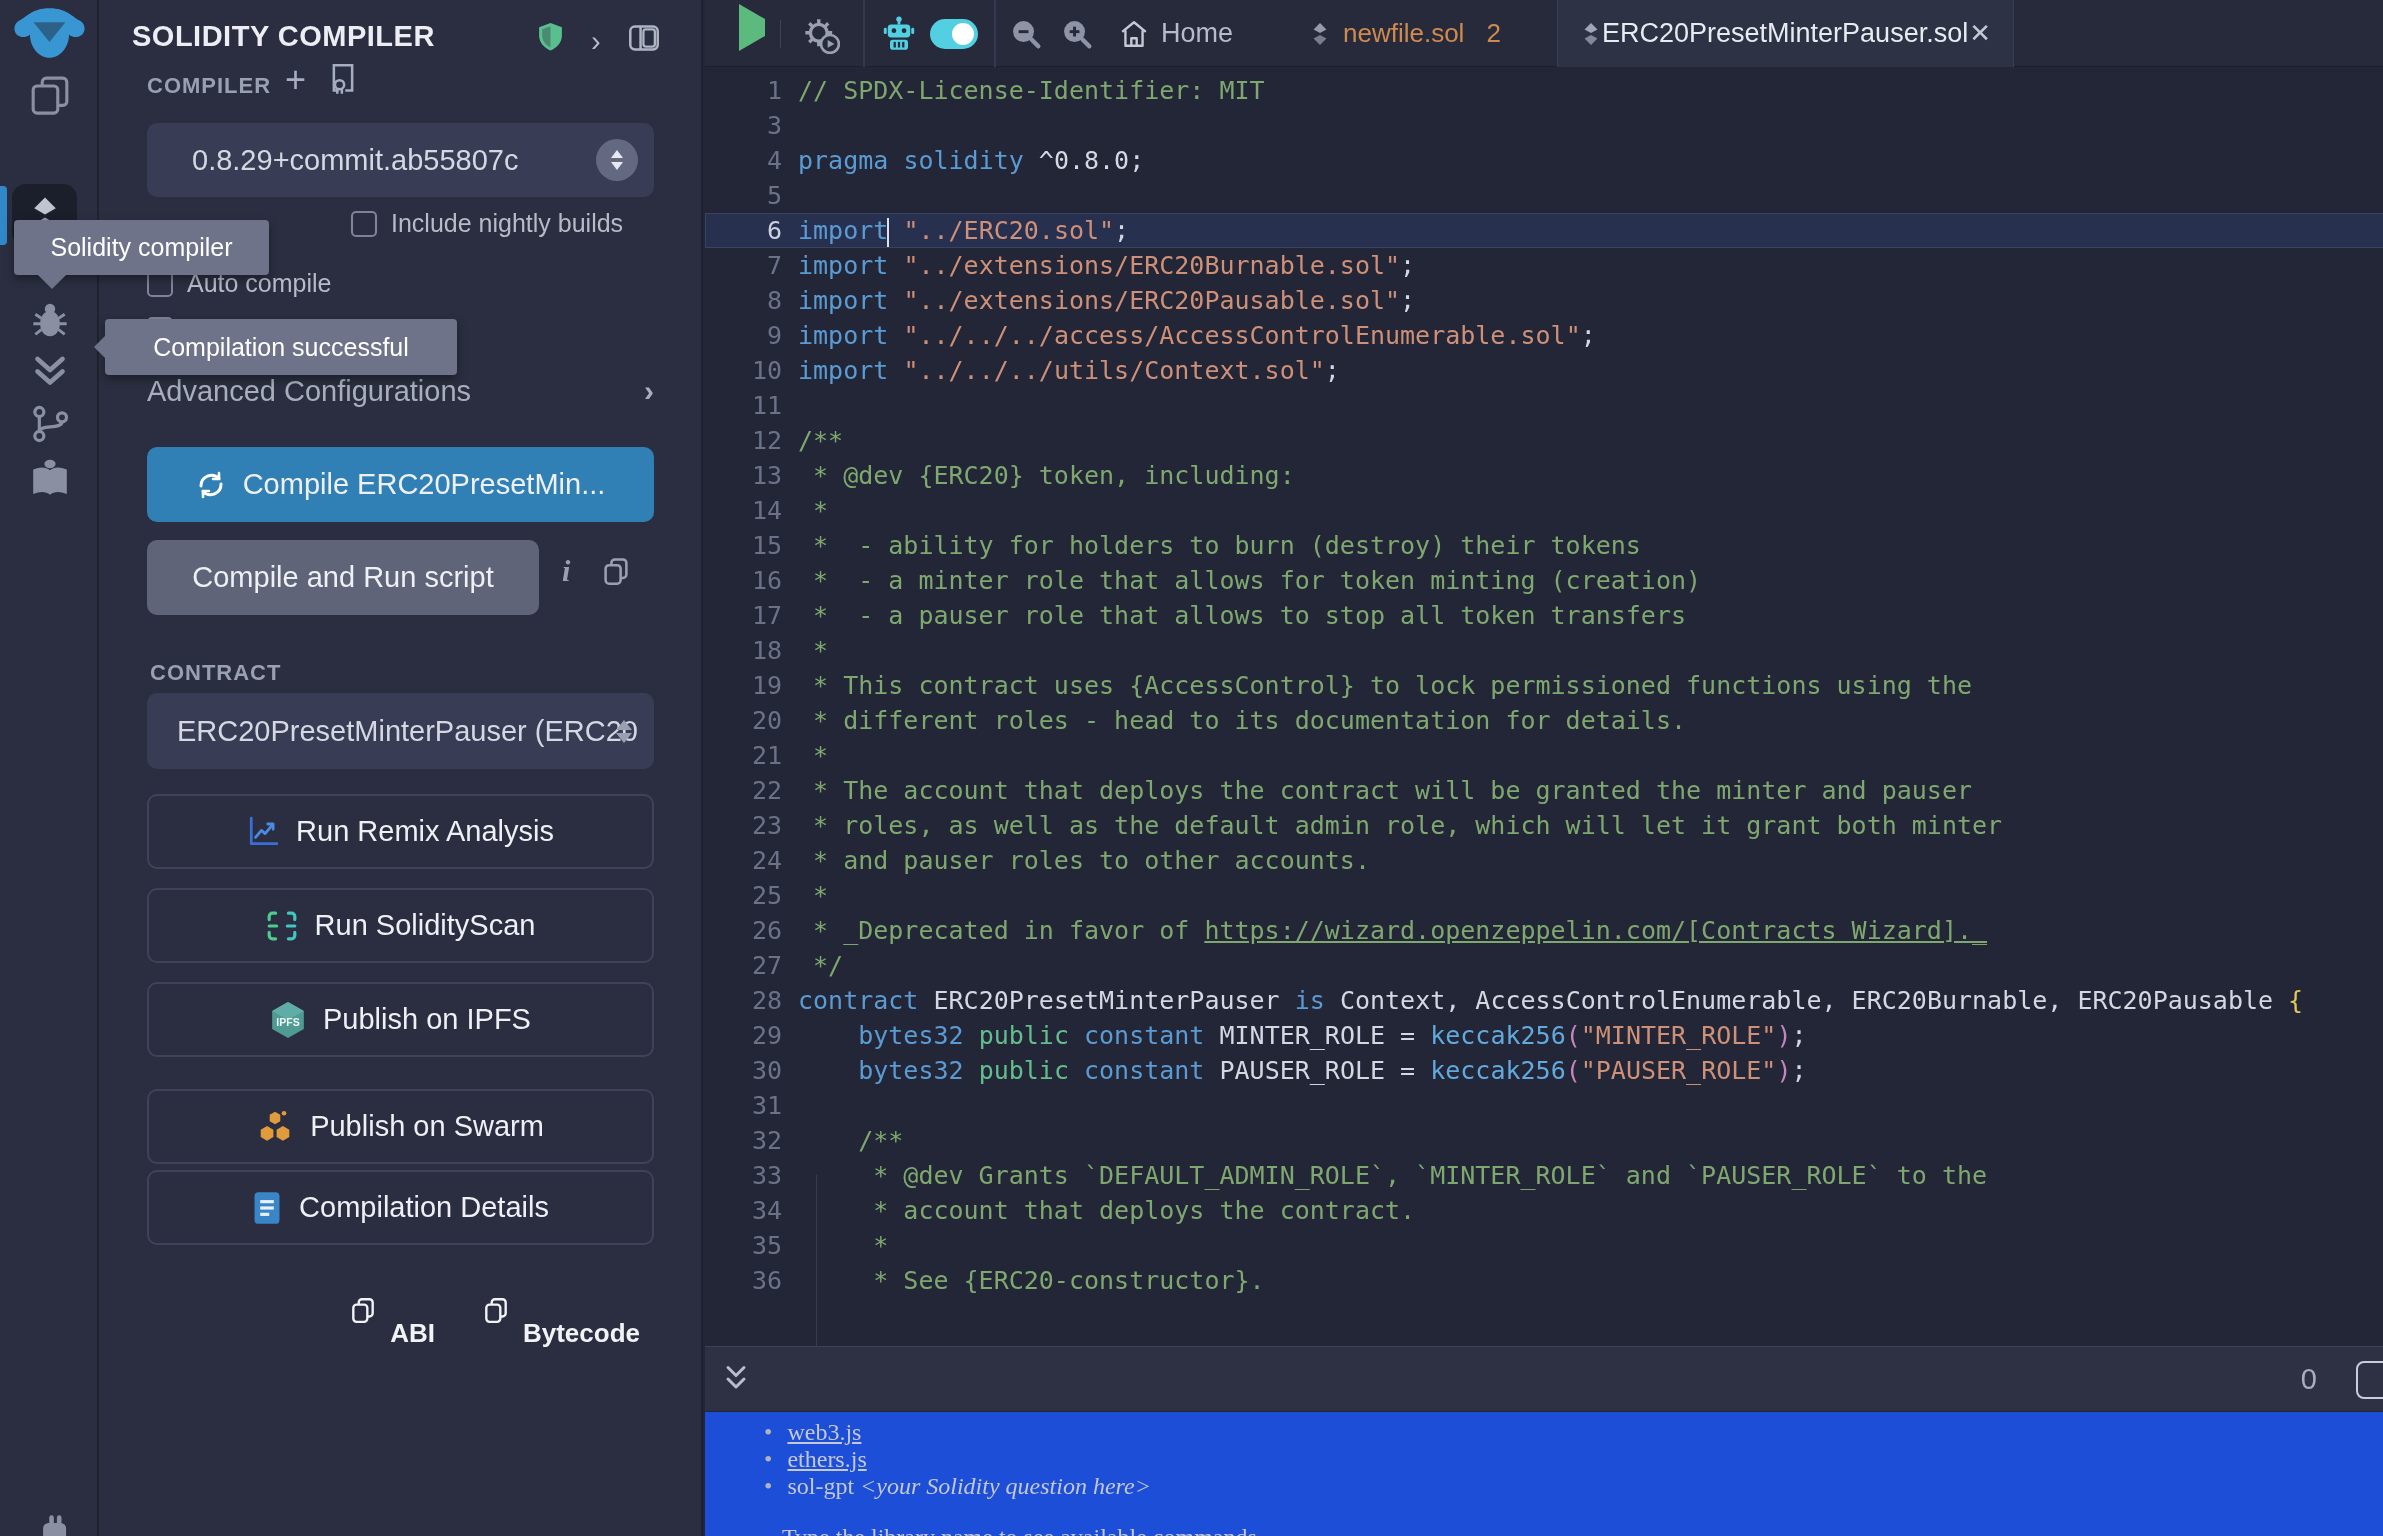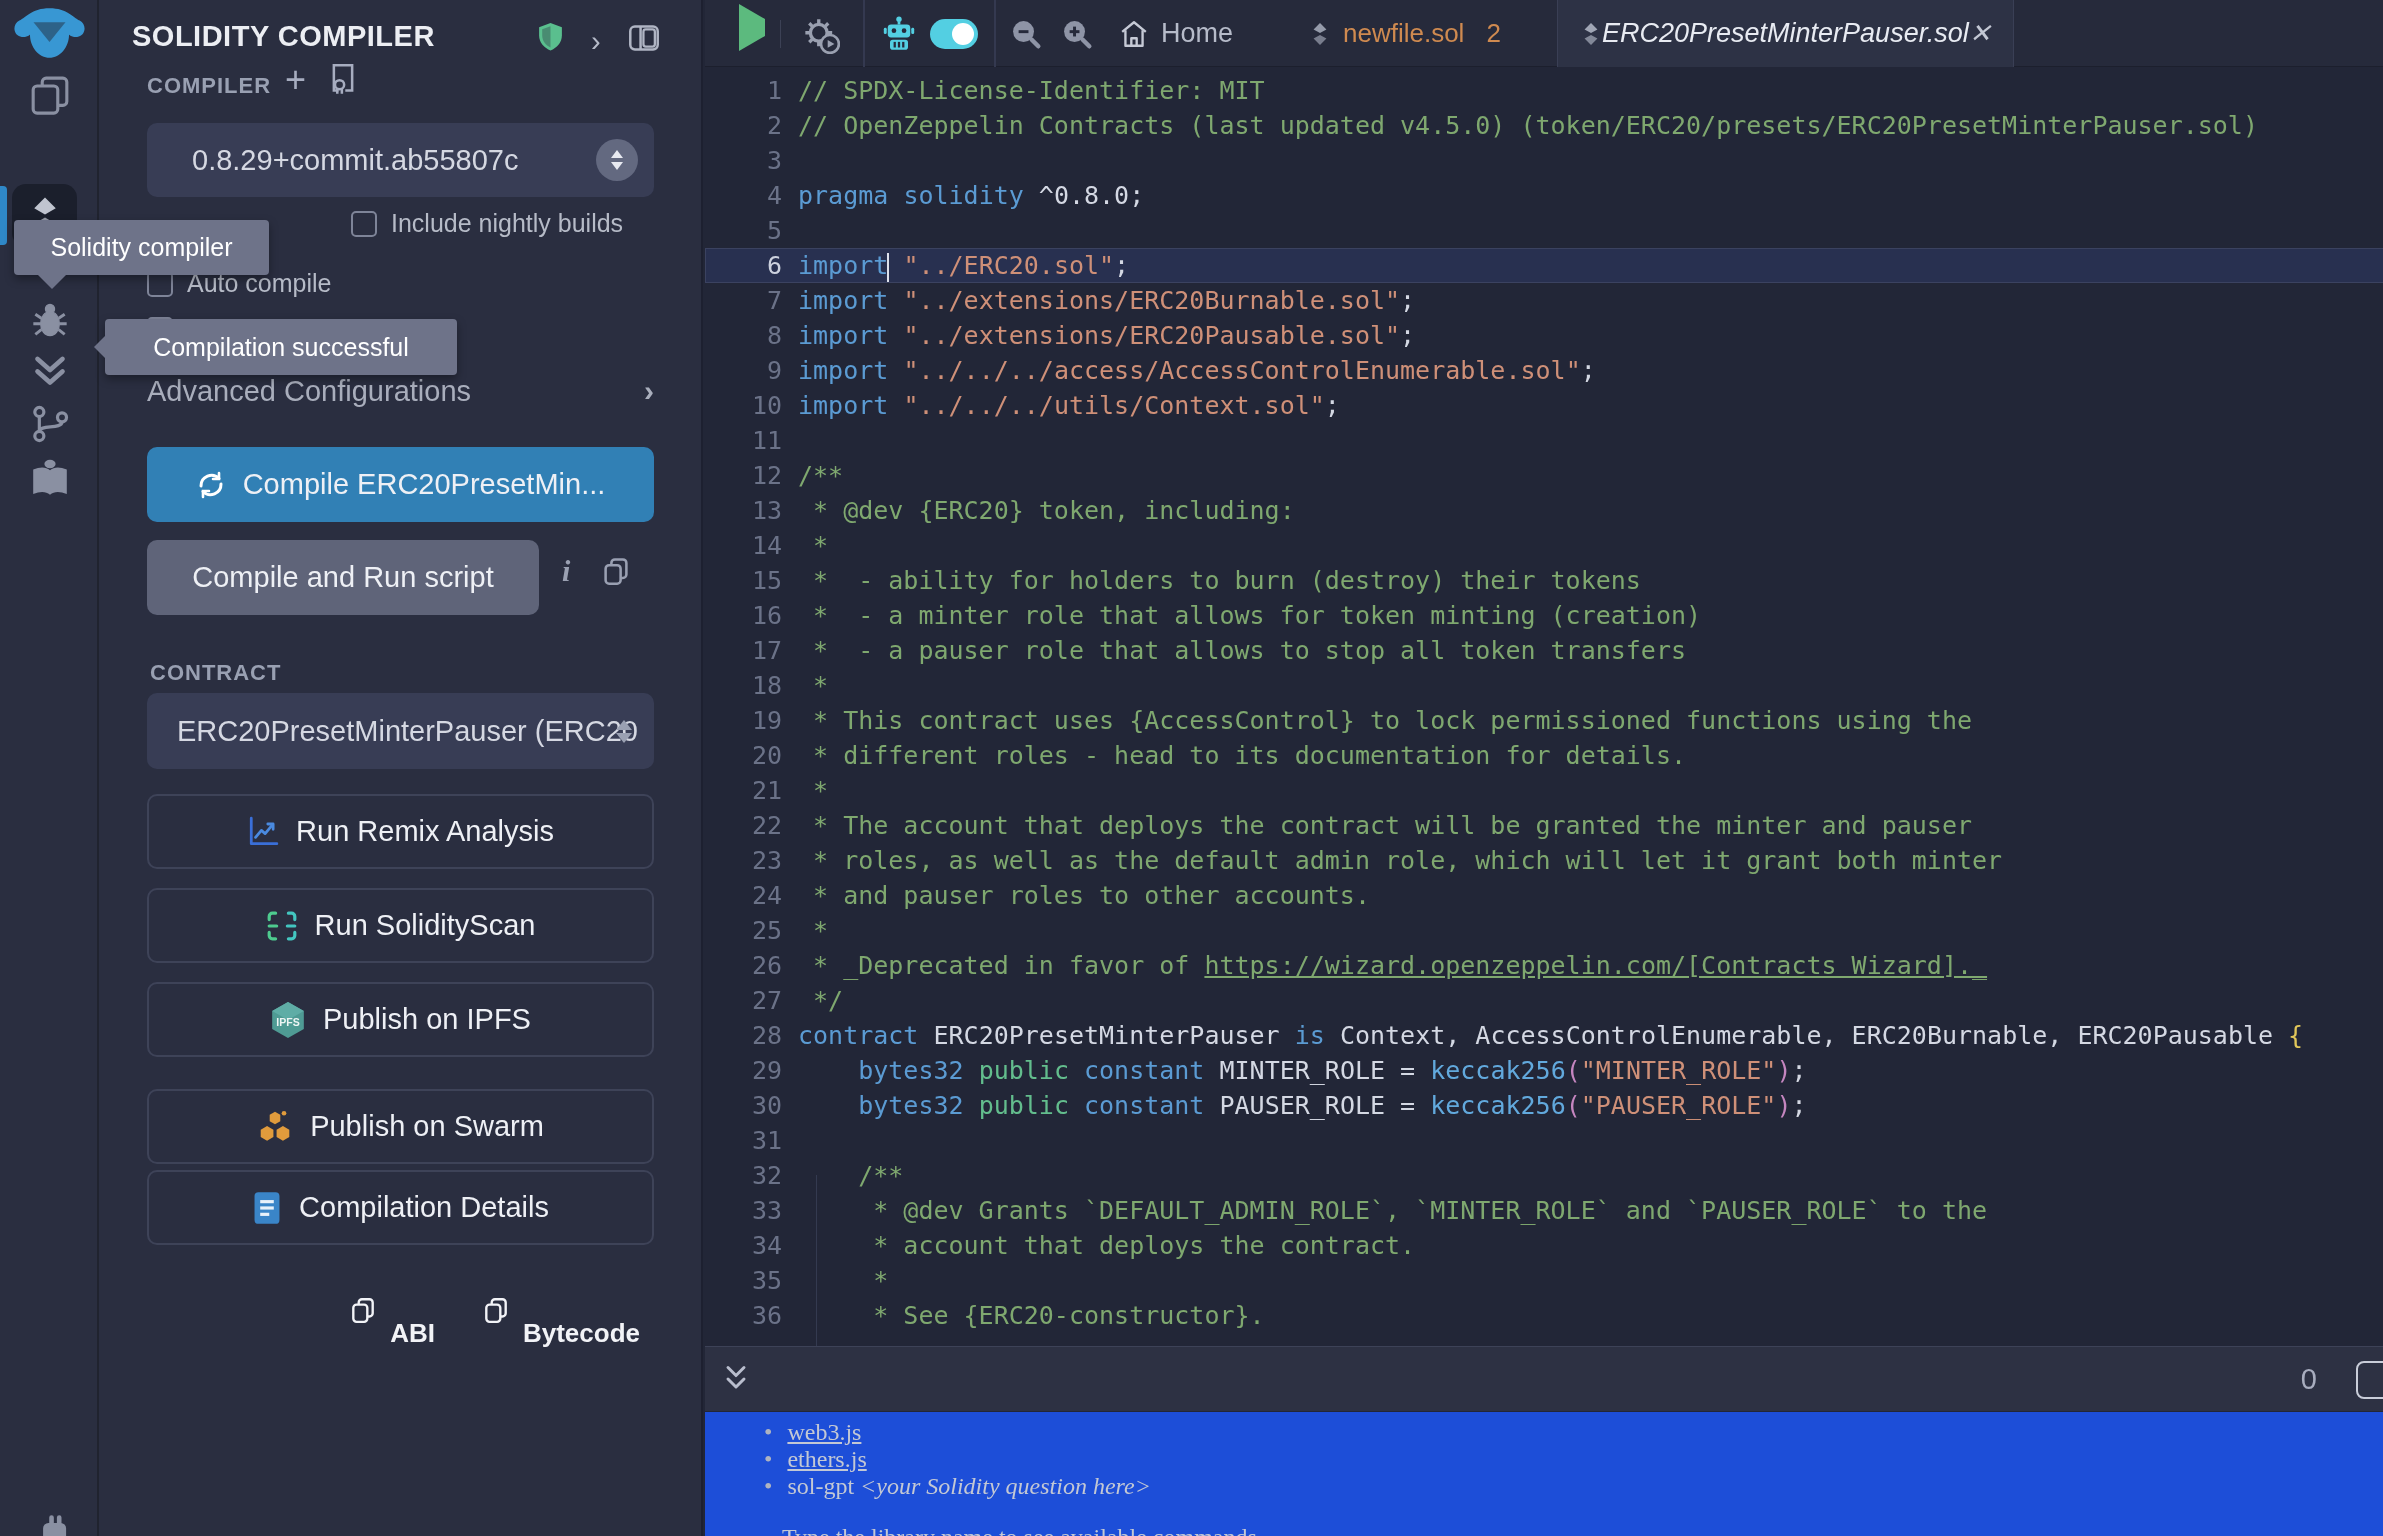--- a/index.html
+++ b/index.html
@@ -76,21 +76,21 @@
     border-radius:15px; cursor:pointer; }
   .toggle .knob { position:absolute; right:4px; top:4px; width:22px; height:22px; background:#fff; border-radius:50%; }
   .home-tab { position:absolute; left:414px; top:0; height:67px; display:flex; align-items:center;
     gap:12px; cursor:pointer; }
   .home-lbl { font-size:27px; color:#b6bbc9; }
   .tab { position:absolute; top:0; height:67px; display:flex; align-items:center; cursor:pointer; }
   .tab-newfile { left:594px; gap:12px; padding:0 10px; }
   .tab-newfile .lbl { font-size:26px; color:#cf8a50; }
   .tab-newfile .cnt { font-size:26px; color:#cf8a50; margin-left:10px; }
   .tab-active { left:852px; width:457px; background:#2d3245; border-left:1px solid #3a3f55;
-    border-right:1px solid #3a3f55; padding:0 22px; gap:0;font-style:italic; }
+    border-right:1px solid #3a3f55; padding:0 22px; gap:0; }
   .tab-active .lbl { font-size:27px; color:#e8ebf2; flex:1; }
   .tab-close { font-size:26px; color:#c3c8d4; cursor:pointer; }
   
   .codewrap { position:absolute; left:0; top:67px; right:0; height:1279px; background:#222637;
     overflow:hidden; padding-top:6px; font-family:"DejaVu Sans Mono", monospace; font-size:25px; }
   .cl { height:35px; line-height:35px; white-space:pre; }
   .cl .ln { display:inline-block; width:77px; text-align:right; color:#6b7288; }
   .cl .ct { margin-left:16px; }
   .cur-line { background:#283050; box-shadow:inset 0 0 0 1px #3b4260; }
   .cur-line .ln { color:#ccd1de; }
@@ -412,21 +412,20 @@
             <path d="M12 25 L5 18 L12 14 L19 18 Z" opacity="0.7"></path>
         </svg>
         <span class="lbl">ERC20PresetMinterPauser.sol</span>
         <span class="tab-close">✕</span>
       </div>
     </div>
 
     <div class="codewrap">
       <div>
           <div class="cl"><span class="ln">1</span><span class="ct"><span class="tk-cm">// SPDX-License-Identifier: MIT</span></span></div>
-          <div class="cl"><span class="ln">2</span><span class="ct"><span class="tk-cm">// OpenZeppelin Contracts (last updated v4.5.0) (token/ERC20/presets/ERC20PresetMinterPauser.sol)</span></span></div>
           <div class="cl"><span class="ln">3</span><span class="ct"></span></div>
           <div class="cl"><span class="ln">4</span><span class="ct"><span class="tk-kw">pragma</span><span class="tk-pl"> </span><span class="tk-kw">solidity</span><span class="tk-pl"> ^0.8.0;</span></span></div>
           <div class="cl"><span class="ln">5</span><span class="ct"></span></div>
           <div class="cl cur-line"><span class="ln">6</span><span class="ct"><span class="tk-kw">import</span><span class="cursor"></span><span class="tk-pl"> </span><span class="tk-str">"../ERC20.sol"</span><span class="tk-pl">;</span></span></div>
           <div class="cl"><span class="ln">7</span><span class="ct"><span class="tk-kw">import</span><span class="tk-pl"> </span><span class="tk-str">"../extensions/ERC20Burnable.sol"</span><span class="tk-pl">;</span></span></div>
           <div class="cl"><span class="ln">8</span><span class="ct"><span class="tk-kw">import</span><span class="tk-pl"> </span><span class="tk-str">"../extensions/ERC20Pausable.sol"</span><span class="tk-pl">;</span></span></div>
           <div class="cl"><span class="ln">9</span><span class="ct"><span class="tk-kw">import</span><span class="tk-pl"> </span><span class="tk-str">"../../../access/AccessControlEnumerable.sol"</span><span class="tk-pl">;</span></span></div>
           <div class="cl"><span class="ln">10</span><span class="ct"><span class="tk-kw">import</span><span class="tk-pl"> </span><span class="tk-str">"../../../utils/Context.sol"</span><span class="tk-pl">;</span></span></div>
           <div class="cl"><span class="ln">11</span><span class="ct"></span></div>
           <div class="cl"><span class="ln">12</span><span class="ct"><span class="tk-cm">/**</span></span></div>

